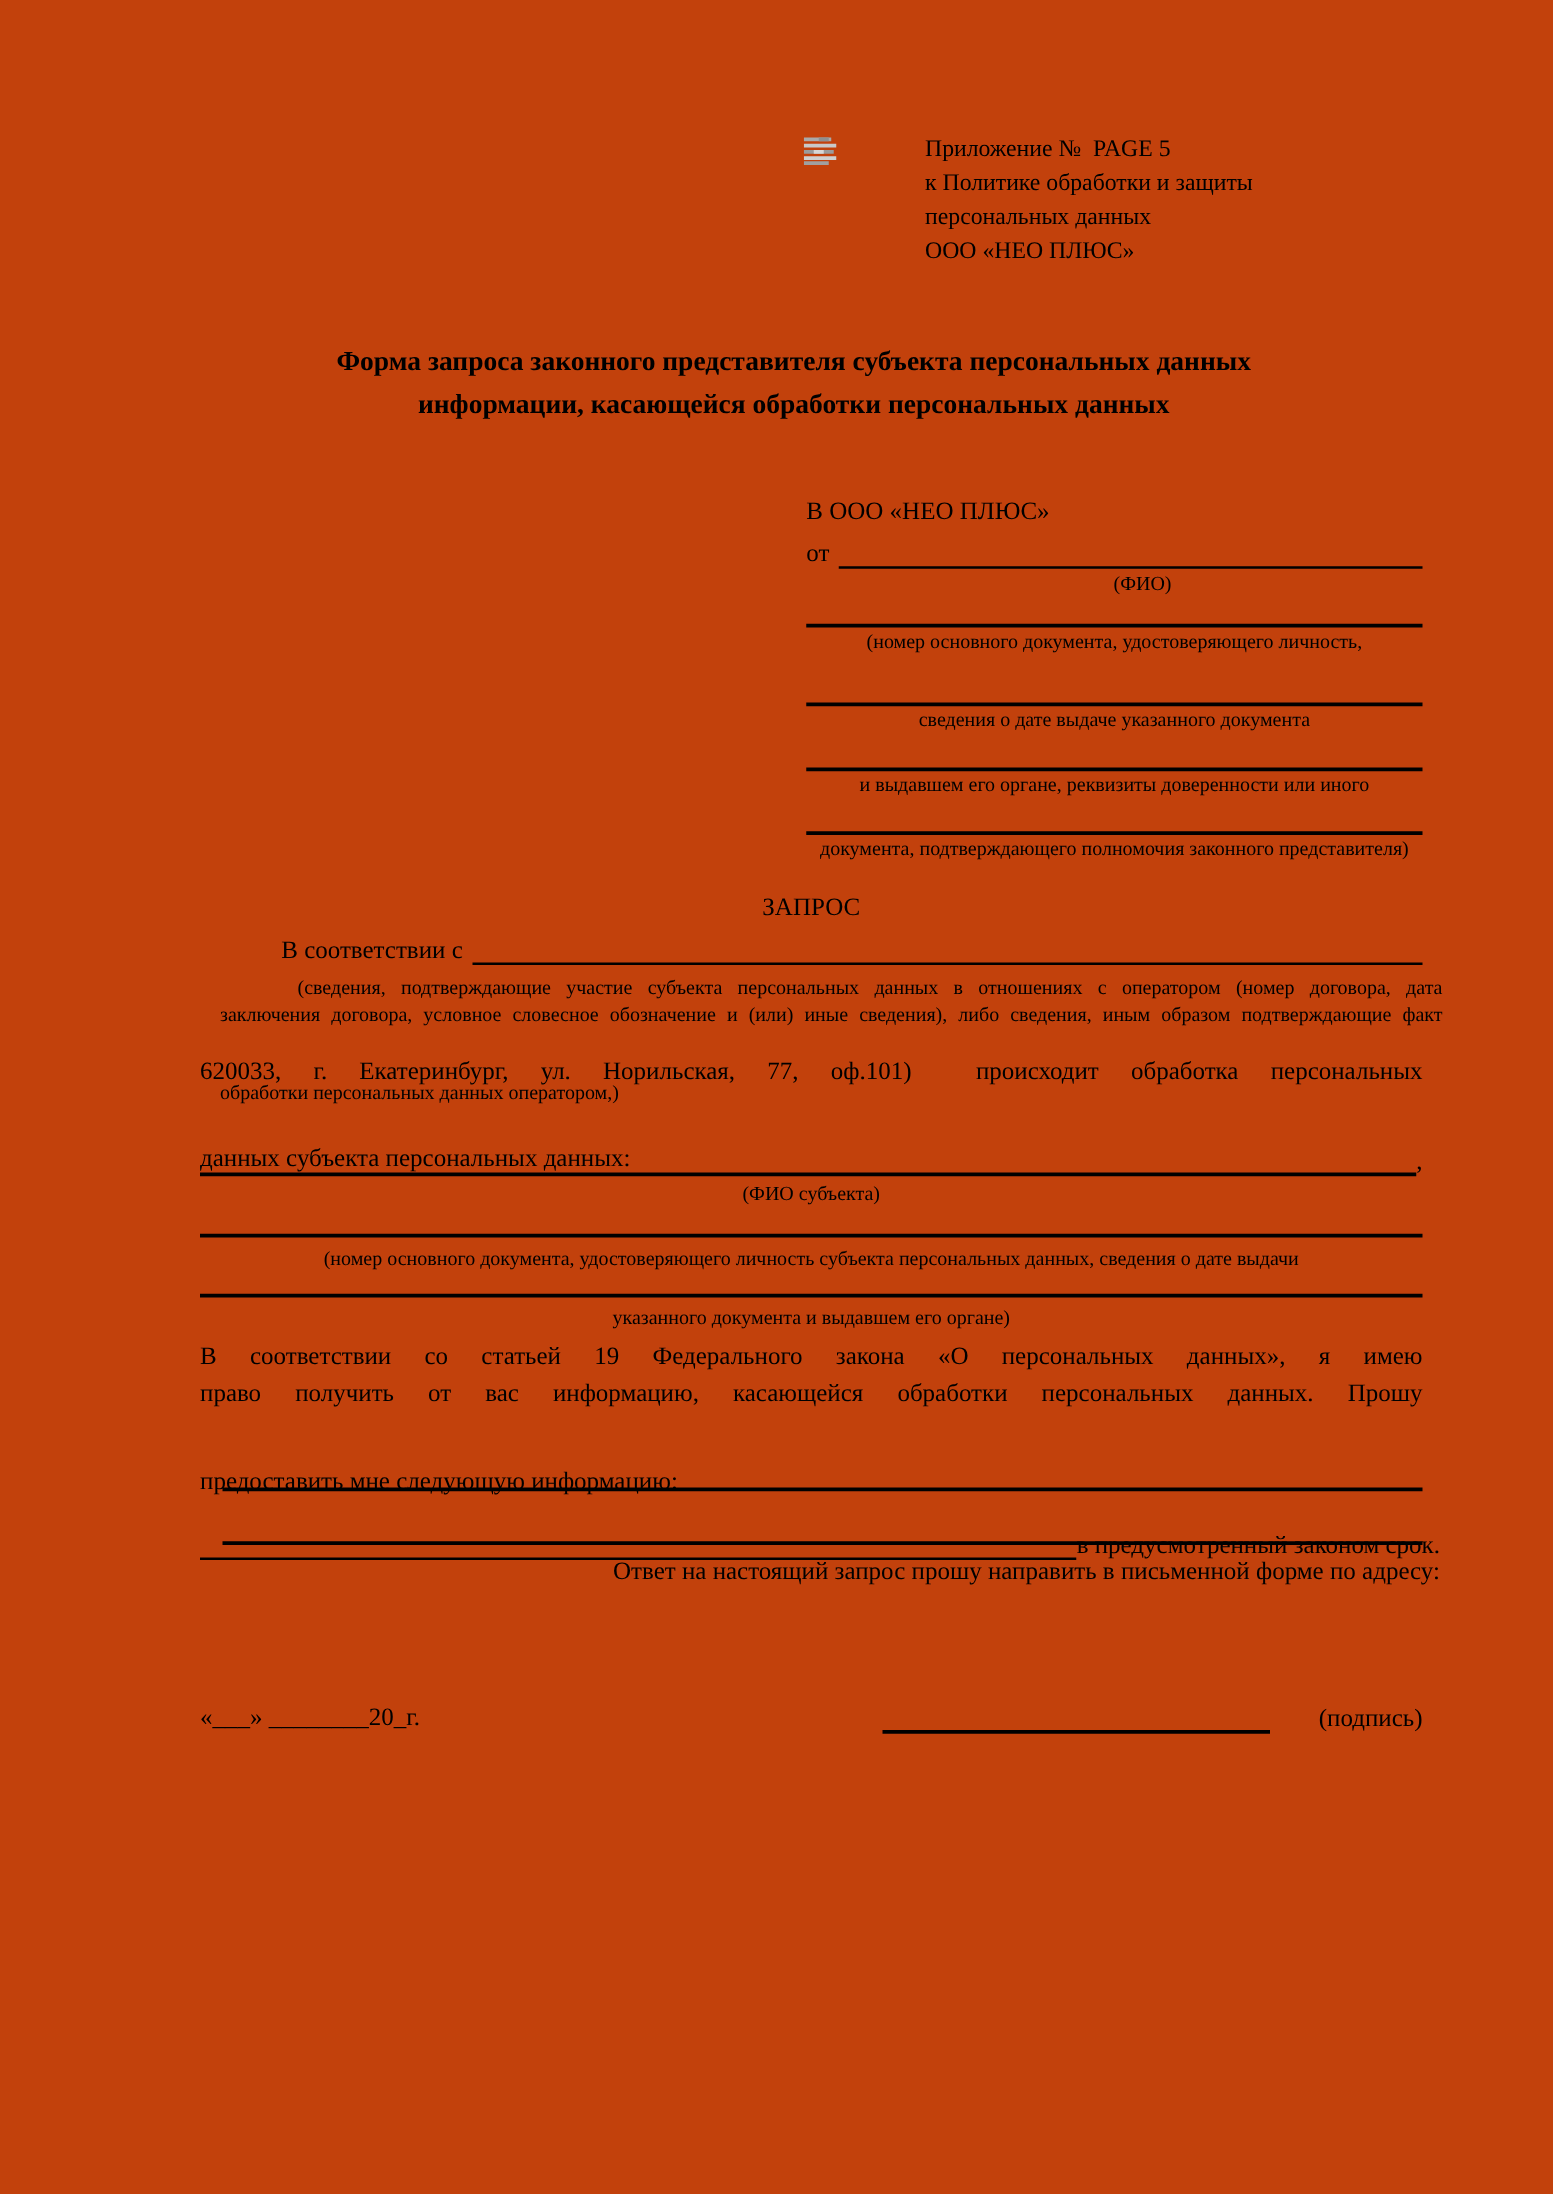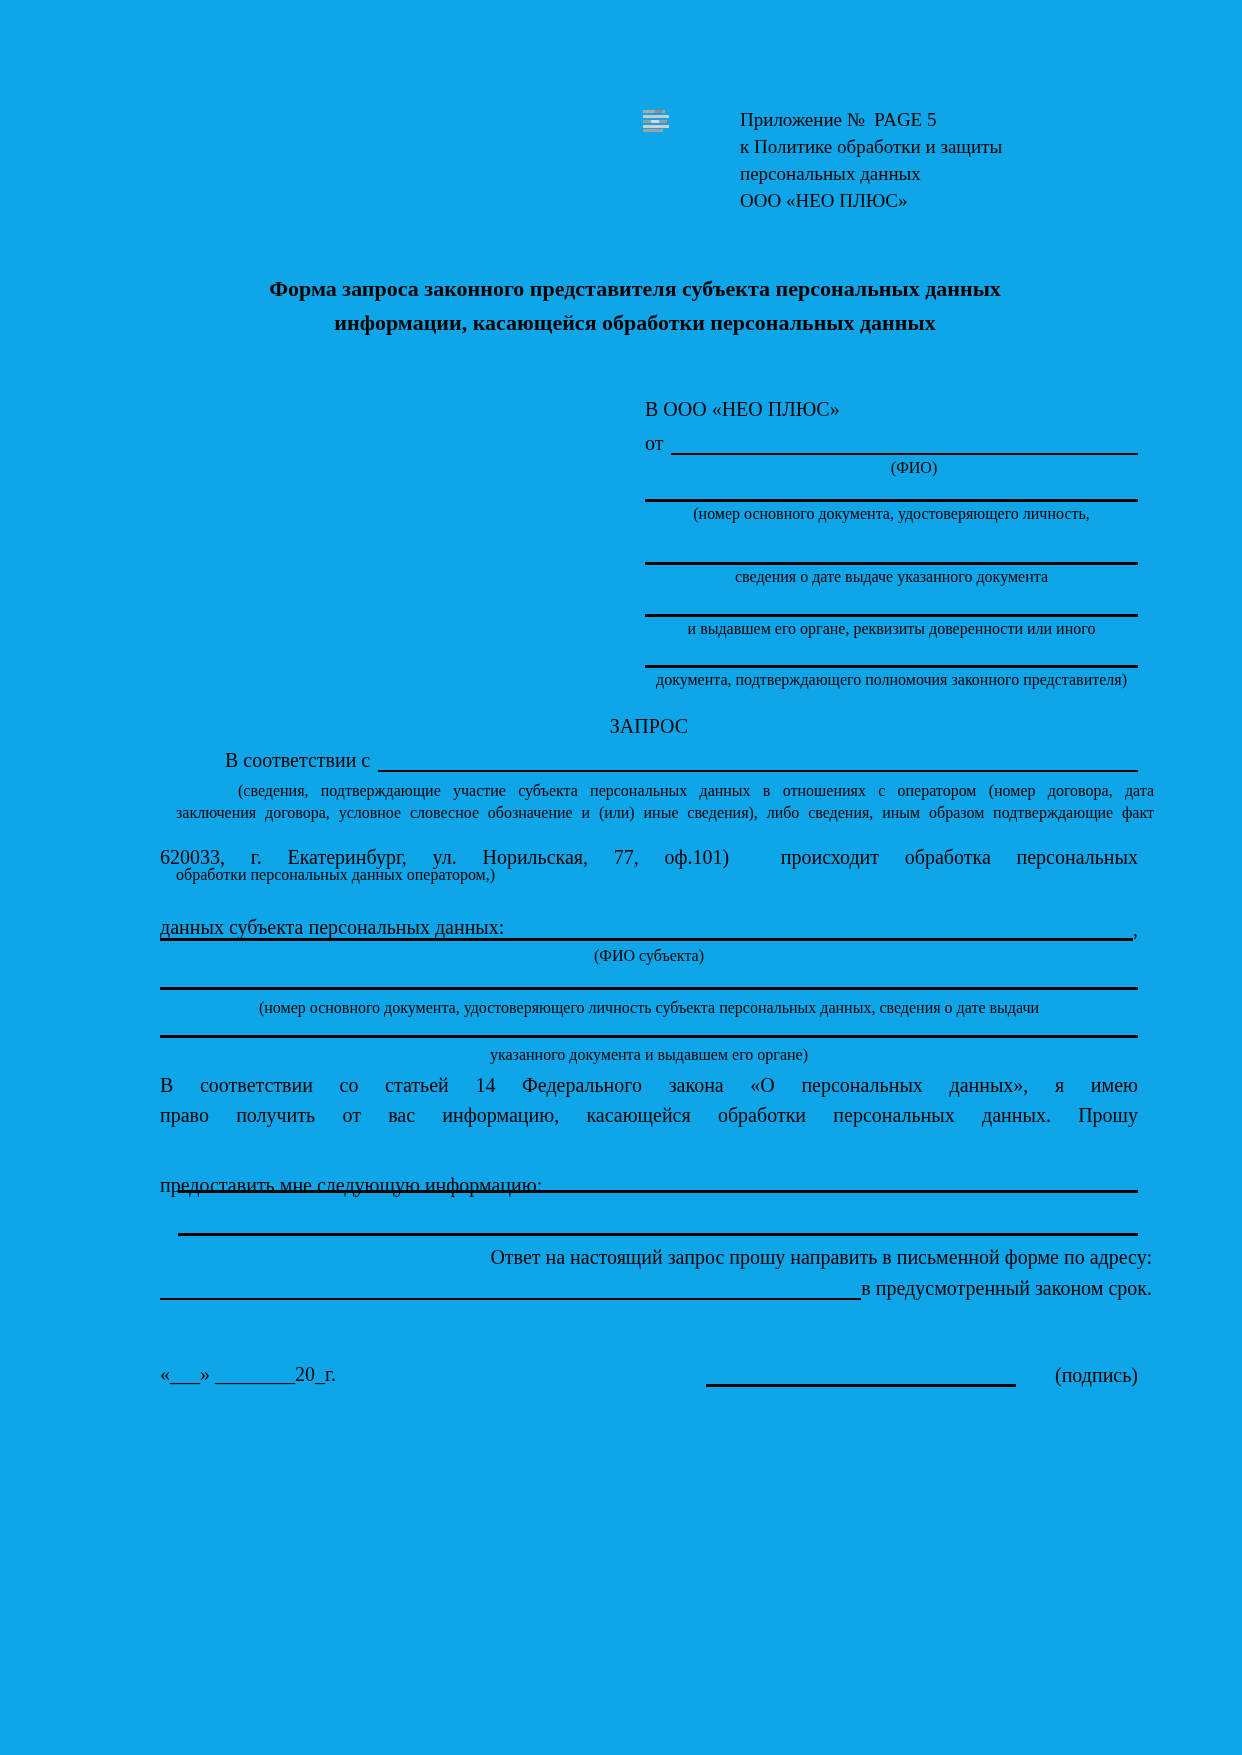--- a/index.html
+++ b/index.html
@@ -1,20 +1,20 @@
 <!DOCTYPE html>
 <html><head>
 <meta charset="utf-8">
 <style>
   * { margin:0; padding:0; box-sizing:border-box; }
   html,body { background:#ffffff; }
   .page {
     position:relative;
     width:1242px; height:1755px;
-    background:#0ea5e9;
+    background:#c2410c;
     color:#000;
     font-family:"Liberation Serif", serif;
     overflow:hidden;
   }
   .abs { position:absolute; }
 
   
   .obj-icon { left:643px; top:108px; width:28px; height:26px; }
   .appendix { left:740px; top:106px; width:430px; font-size:19px; line-height:27px; }
 
@@ -54,21 +54,21 @@
   .sl-fio  { top:916px; }  .sl-doc1 { top:965px; } .sl-doc2 { top:1013px; }
   .subjline .fill-line { height:25px; border-bottom-width:3px; }
   .subjline .suffix { white-space:nowrap; }
   .subjcap { left:160px; width:978px; }
   .sc-fio  { top:947px; } .sc-doc1 { top:999px; } .sc-doc2 { top:1046px; }
 
   .blankline { left:178px; width:960px; border-bottom:3px solid #000; height:0; }
   .bl-1 { top:1190px; } .bl-2 { top:1233px; }
 
   .reply1 { left:160px; top:1246px; width:992px; text-align:right; font-size:20px; white-space:nowrap; }
-  .reply2 { left:160px; top:1274px; width:992px; display:flex; align-items:flex-end;
+  .reply2 { left:160px; top:1222px; width:992px; display:flex; align-items:flex-end;
             justify-content:center; font-size:20px; }
   .reply2 .fill-line { height:26px; }
   .reply2 .suffix { white-space:nowrap; }
 
   
   .footer { left:160px; top:1362px; width:978px; display:flex; align-items:center; font-size:20px;gap:24px; }
   .footer .date { white-space:nowrap; }
   .sig-group { margin-left:auto; display:flex; align-items:flex-end; }
   .sig-line { width:310px; border-bottom:3px solid #000; height:25px; }
   .sig-cap { white-space:nowrap; font-size:20px;margin-left:39px; }
@@ -150,21 +150,21 @@
     <span class="fill-line"></span>
   </div>
   <div class="abs cap subjcap sc-doc1">(номер основного документа, удостоверяющего личность субъекта персональных данных, сведения о дате выдачи</div>
 
   <div class="abs subjline sl-doc2">
     <span class="fill-line"></span>
   </div>
   <div class="abs cap subjcap sc-doc2">указанного документа и выдавшем его органе)</div>
 
   <div class="abs bodypar law-par">
-    <div class="jline">В соответствии со статьей 14 Федерального закона «О персональных данных», я имею</div>
+    <div class="jline">В соответствии со статьей 19 Федерального закона «О персональных данных», я имею</div>
     <div class="jline">право получить от вас информацию, касающейся обработки персональных данных. Прошу</div>
     <div class="jlast">предоставить мне следующую информацию:</div>
   </div>
 
   <div class="abs blankline bl-1"></div>
   <div class="abs blankline bl-2"></div>
 
   <div class="abs reply1">Ответ на настоящий запрос прошу направить в письменной форме по адресу:</div>
   <div class="abs reply2">
     <span class="fill-line"></span>

